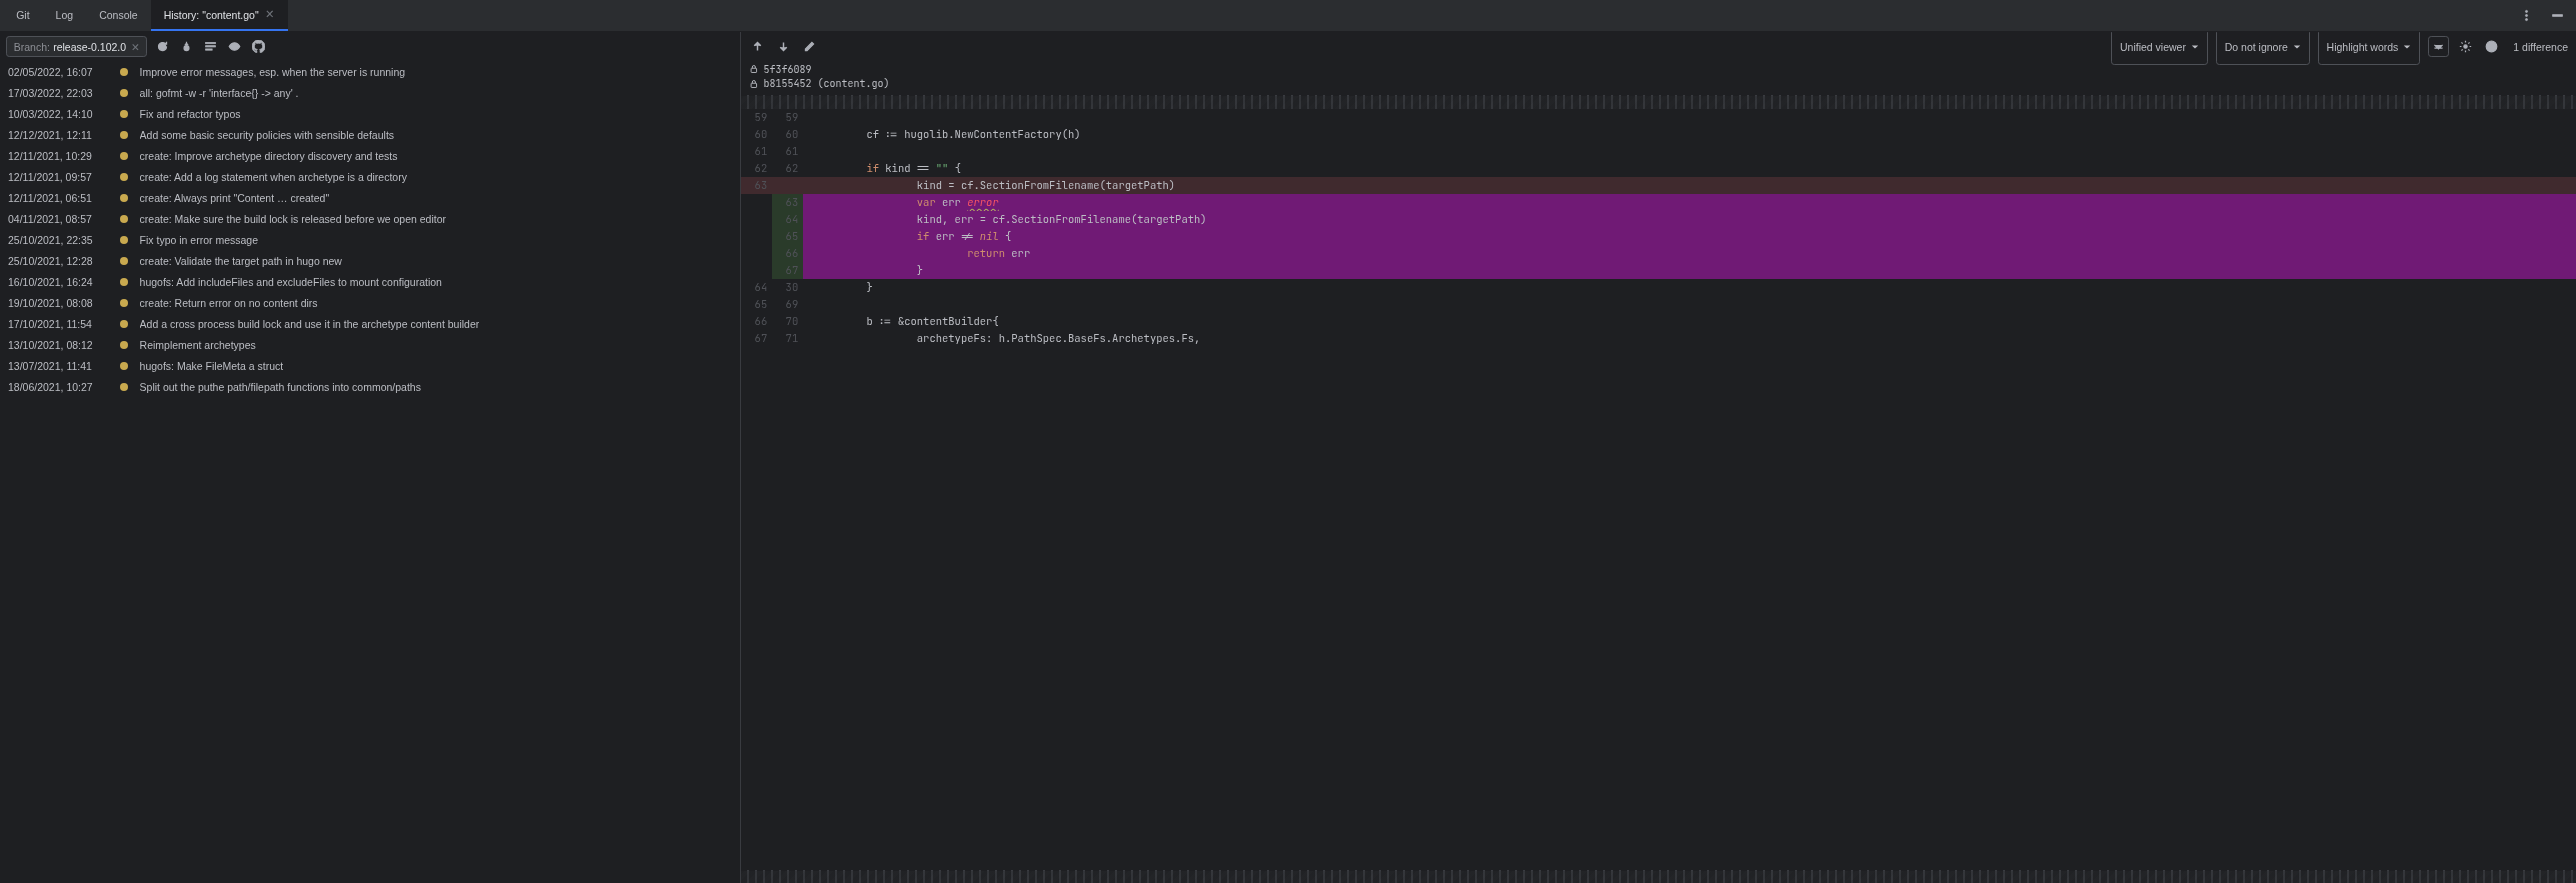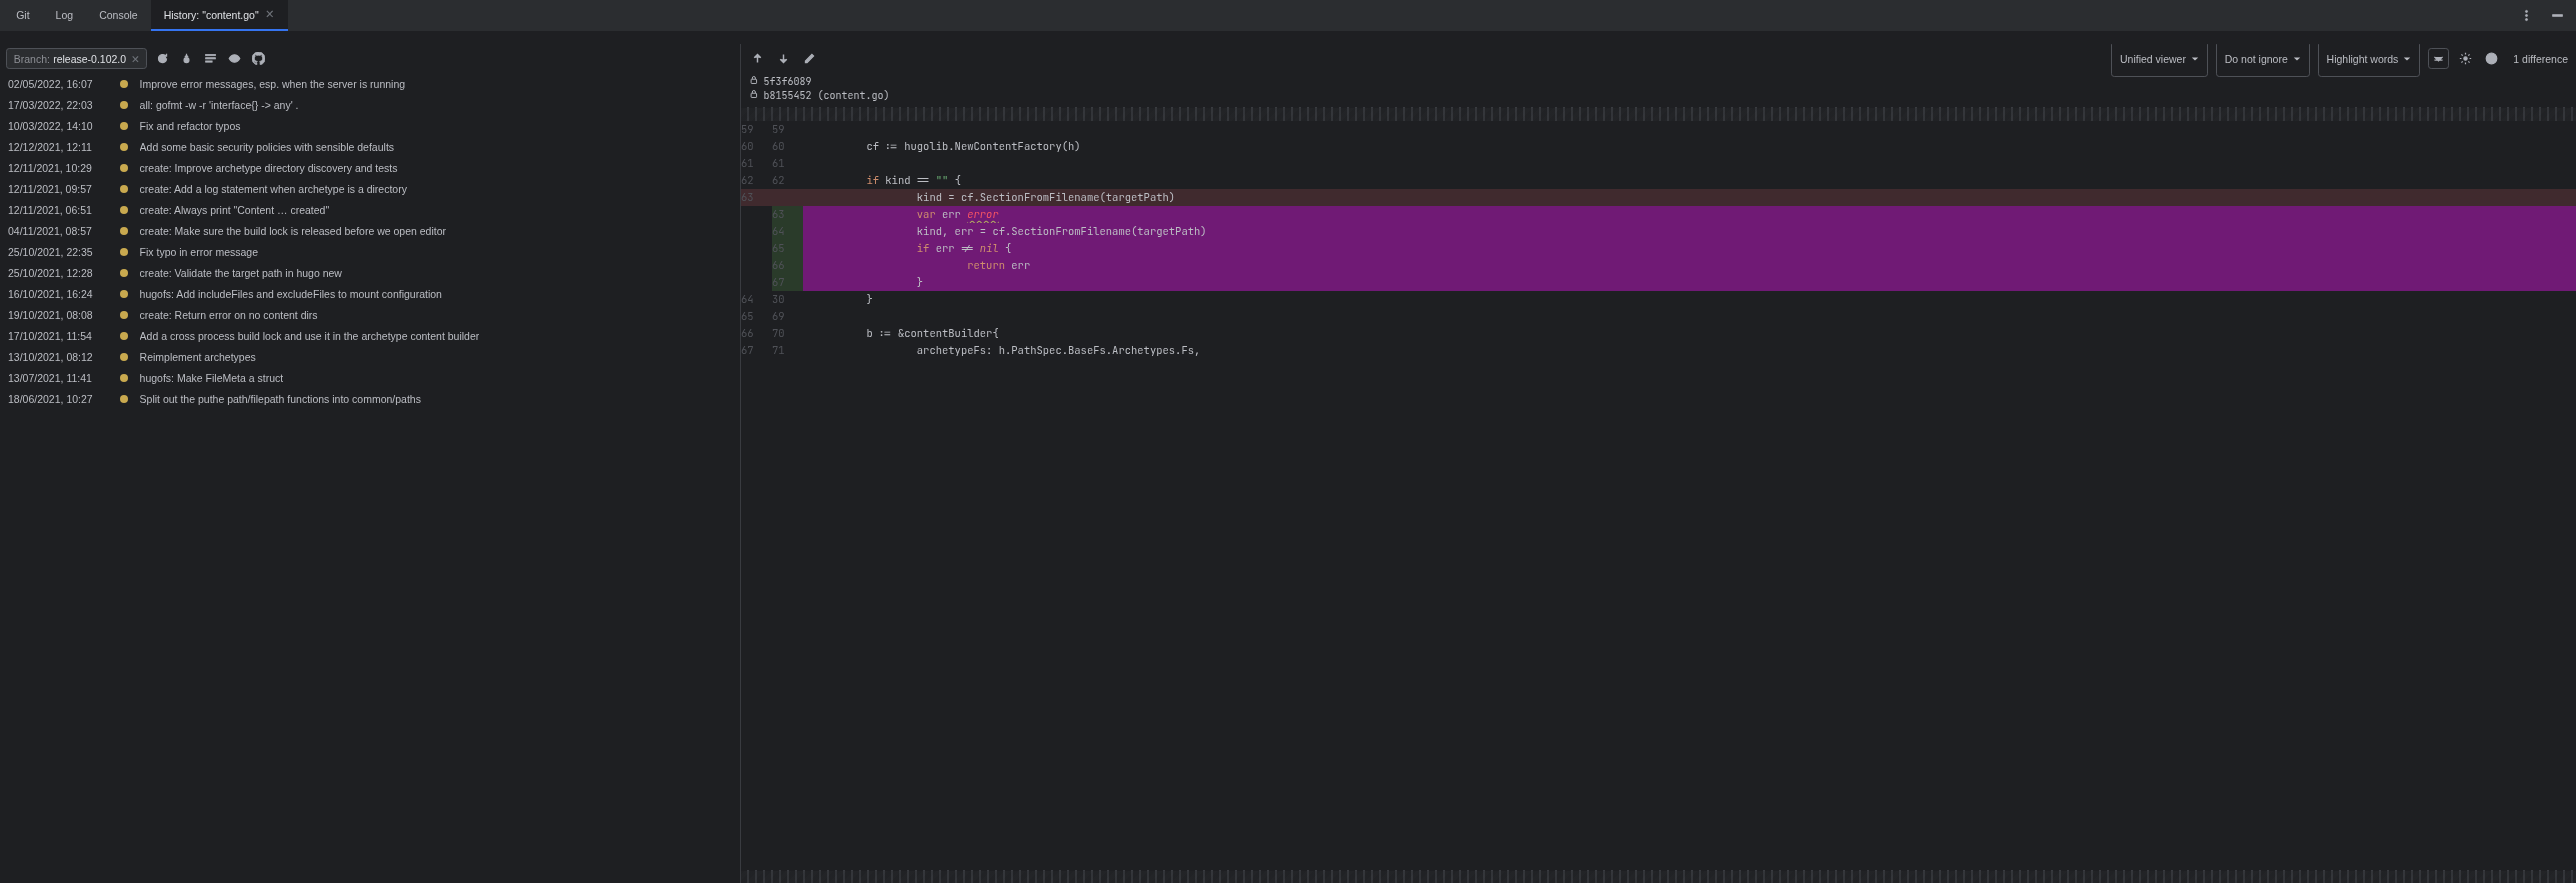--- a/index.html
+++ b/index.html
@@ -58,21 +58,20 @@
     display: flex;
     align-items: center;
     justify-content: center;
     color: #adb0b8;
     cursor: pointer;
   }
   .main {
     display: flex;
     flex: 1;
     overflow: hidden;
-    margin-top: 12px;
   }
   .left {
     width: 741px;
     display: flex;
     flex-direction: column;
     border-right: 0.8px solid #393b40;
     background: #1e1f22;
   }
   .toolbar {
     display: flex;
@@ -173,20 +172,21 @@
   .hashes {
     display: flex;
     flex-direction: column;
     padding: 1.6px 8px 4.8px 8px;
     gap: 1.6px;
     font-family: "JetBrains Mono", Consolas, monospace;
     font-size: 10px;
   }
   .hash-row {
     display: flex;
+    align-items: center;
     gap: 4.8px;
     color: #bcbec4;
   }
   .wavy {
     height: 14.5px;
     background: repeating-linear-gradient(
       90deg,
       transparent 0px,
       transparent 6.4px,
       #393b40 6.4px,
@@ -215,21 +215,21 @@
     overflow-y: auto;
   }
   .diff-line {
     display: flex;
     align-items: stretch;
     height: 17px;
     line-height: 17px;
   }
   .ln {
     width: 31px;
-    text-align: left;
+    text-align: right;
     color: #4f5157;
     padding-right: 4.8px;
     flex-shrink: 0;
   }
   .code {
     padding-left: 13px;
     white-space: pre;
     flex: 1;
   }
   .removed .code { background: #402a2e; }

